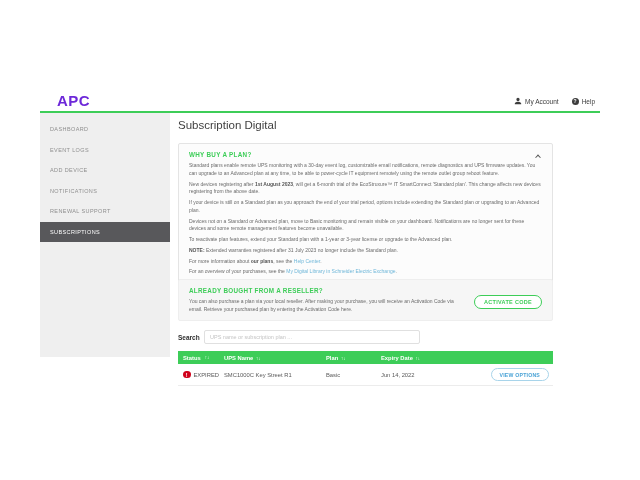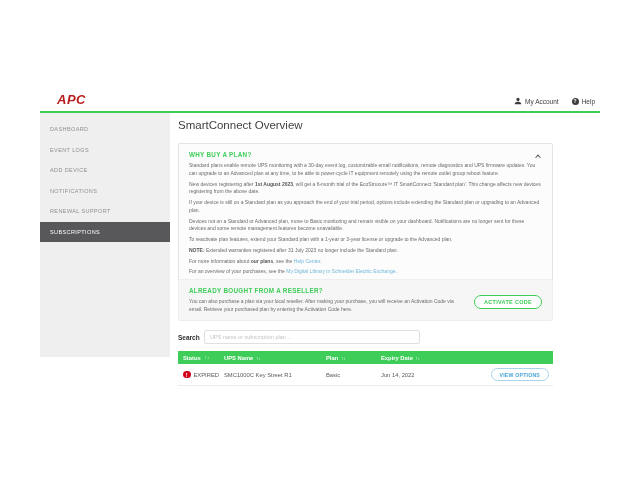--- a/index.html
+++ b/index.html
@@ -1,20 +1,20 @@
 <!DOCTYPE html>
 <html><head>
 <meta charset="utf-8">
 <style>
   * { margin:0; padding:0; box-sizing:border-box; }
   html,body { width:640px; height:480px; background:#ffffff; font-family:"Liberation Sans", sans-serif; }
   #page { position:relative; width:640px; height:480px; background:#fff; overflow:hidden; }
 
   
-  .logo { position:absolute; left:57px; top:92px; font-size:13px; font-weight:bold; font-style:italic; color:#b91c1c; letter-spacing:0.5px; cursor:pointer; }
+  .logo { position:absolute; left:57px; top:92px; font-size:15px; font-weight:bold; color:#6d28d9; letter-spacing:0.5px; cursor:pointer; }
   .account-area { position:absolute; top:97px; right:45px; display:flex; align-items:center; gap:13px; font-size:6.5px; color:#3c3c3c; }
   .account-item { display:flex; align-items:center; gap:3px; cursor:pointer; }
   .round-icon { display:inline-flex; width:7px; height:7px; border-radius:50%; background:#3c3c3c; color:#fff; font-size:5px; font-weight:bold; align-items:center; justify-content:center; }
   .header-line { position:absolute; left:40px; top:111px; width:560px; height:2px; background:#3DCD58; }
 
   
   .sidebar { position:absolute; left:40px; top:113px; width:130px; height:244px; background:#efefef; padding-top:6px; }
   .side-item { height:20.5px; line-height:20.5px; padding-left:10px; font-size:5.5px; letter-spacing:0.4px; color:#8f8f8f; cursor:pointer; }
   .side-item.selected { background:#58585B; color:#ffffff; }
 
@@ -75,21 +75,21 @@
 
   <div class="sidebar">
     <div class="side-item">DASHBOARD</div>
     <div class="side-item">EVENT LOGS</div>
     <div class="side-item">ADD DEVICE</div>
     <div class="side-item">NOTIFICATIONS</div>
     <div class="side-item">RENEWAL SUPPORT</div>
     <div class="side-item selected">SUBSCRIPTIONS</div>
   </div>
 
-  <div class="main-title">SmartConnect Overview</div>
+  <div class="main-title">Subscription Digital</div>
 
   <div class="card whybuy">
     <div class="card-title">WHY BUY A PLAN?</div>
     <div class="chevron-wrap">
       <span class="chevron-up"></span>
     </div>
     <div>
         <p><span>Standard plans enable remote UPS monitoring with a 30-day event log, customizable email notifications, remote diagnostics and UPS firmware updates. You can upgrade to an Advanced plan at any time, to be able to power-cycle IT equipment remotely using the remote outlet group reboot feature.</span></p>
         <p><span>New devices registering after </span><span class="b">1st August 2023</span><span>, will get a 6-month trial of the EcoStruxure™ IT SmartConnect 'Standard plan'. This change affects new devices registering from the above date.</span></p>
         <p><span>If your device is still on a Standard plan as you approach the end of your trial period, options include extending the Standard plan or upgrading to an Advanced plan.</span></p>

